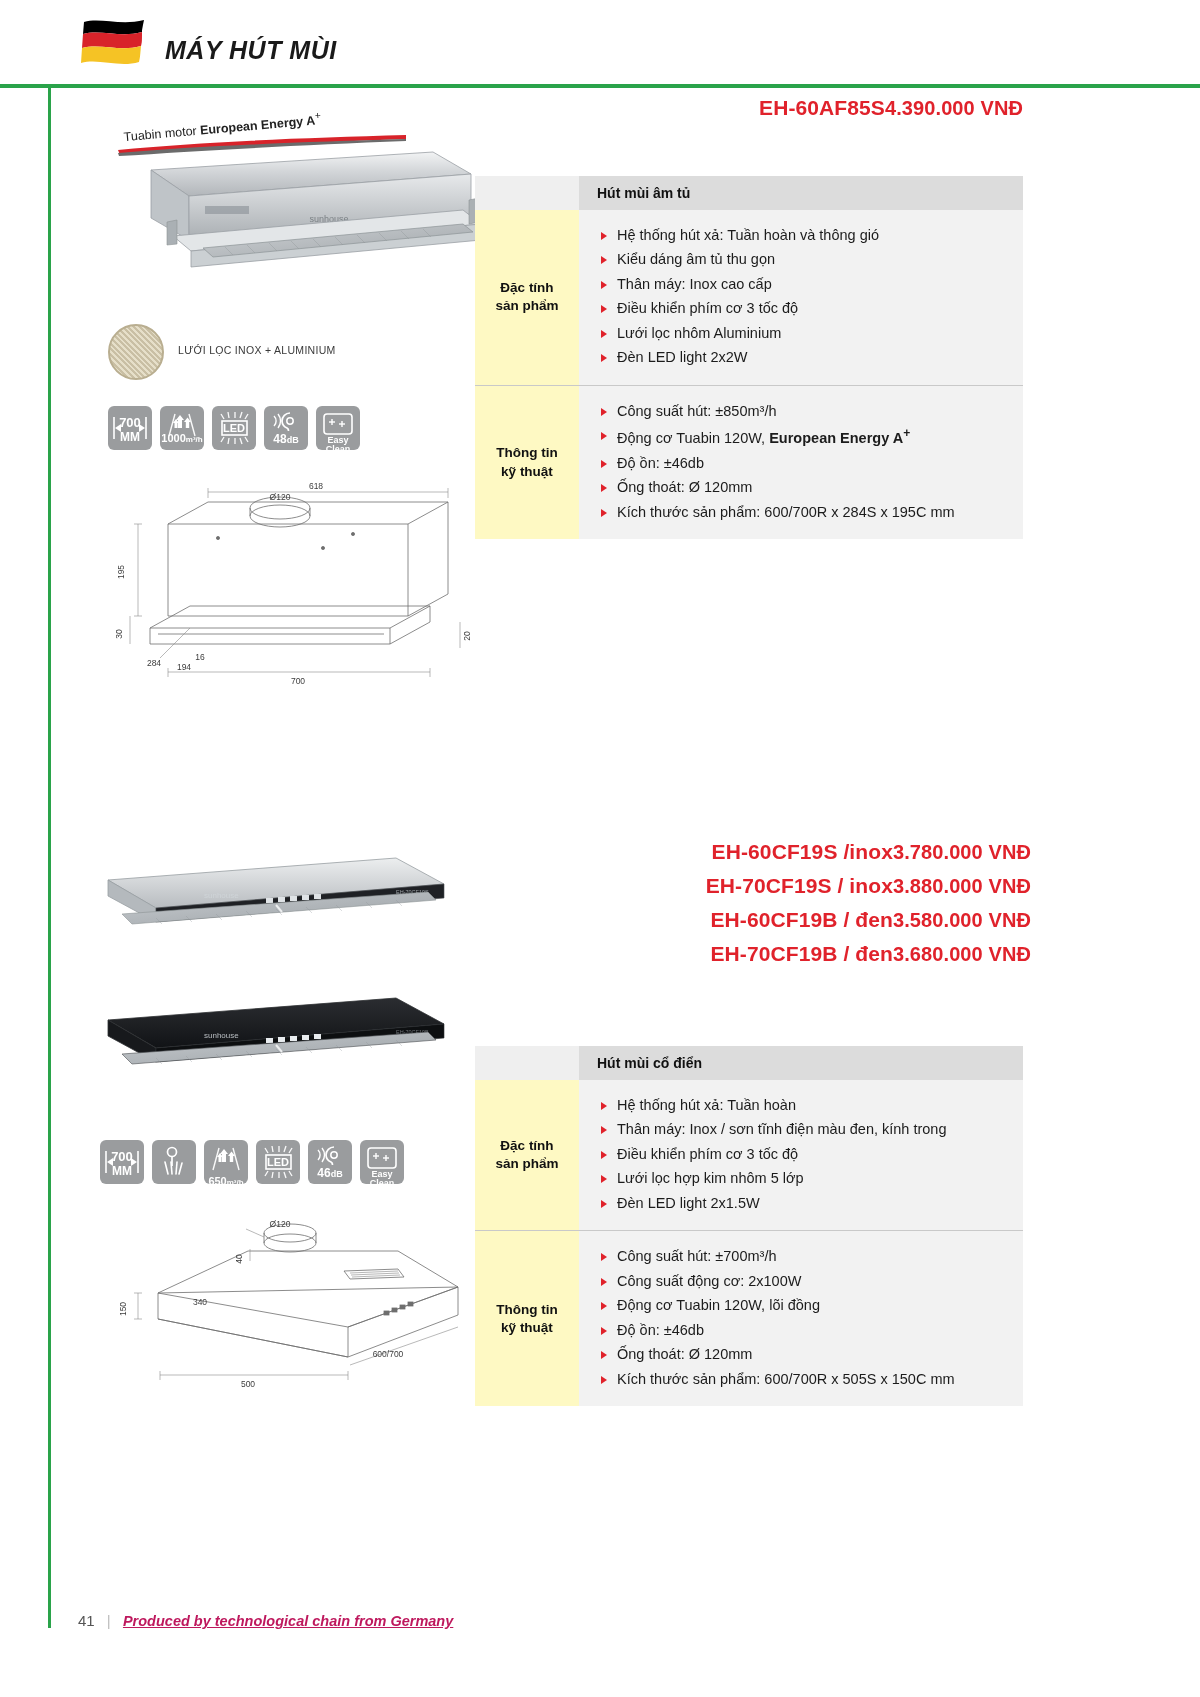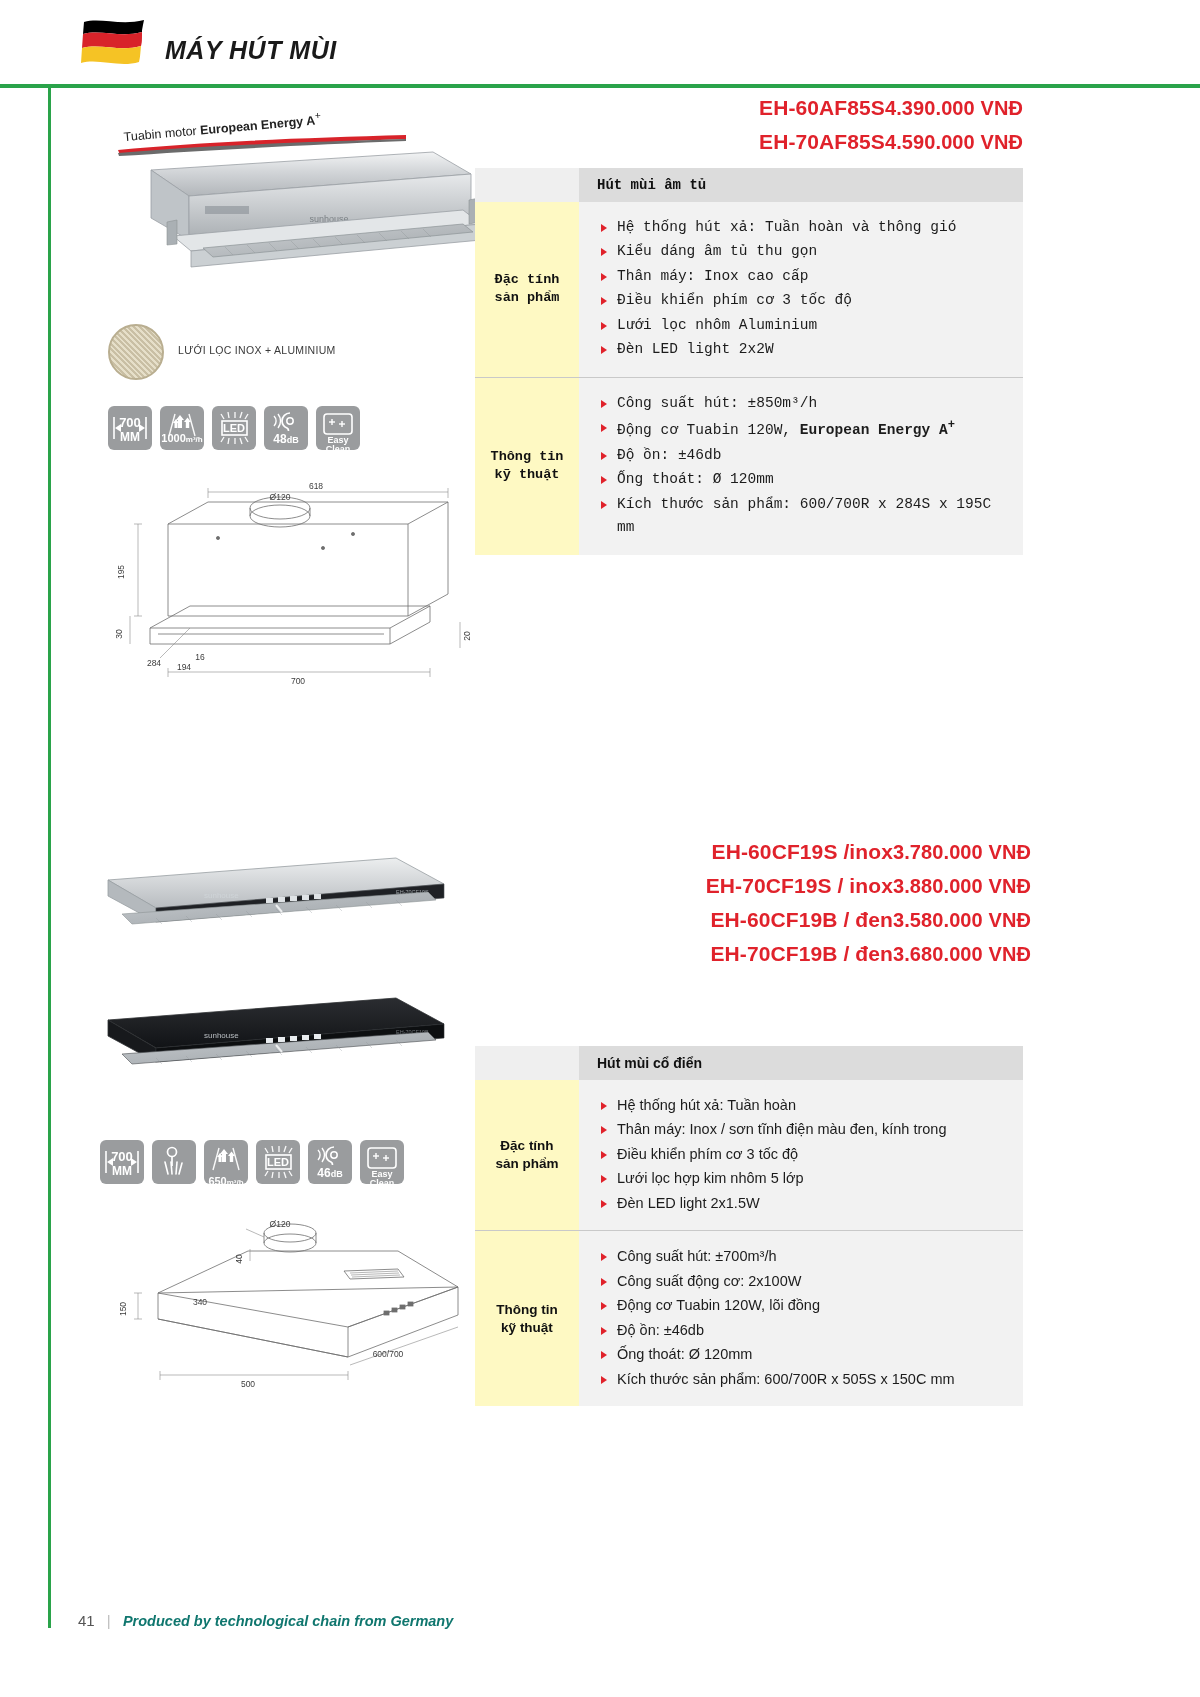--- a/index.html
+++ b/index.html
@@ -117,21 +117,21 @@
     content:""; position:absolute; left:4px; top:8px;
     border-left:6px solid #e0222b;
     border-top:4px solid transparent; border-bottom:4px solid transparent;
   }
   .spec-li b { font-weight:700; }
 
   
   .footer { position:absolute; left:78px; top:1612px; font-size:15px; }
   .footer .pg { color:#555; font-weight:400; }
   .footer .sep { color:#bdbdbd; margin:0 8px; }
-  .footer .txt { color:#0f766e; font-style:italic; font-weight:700; font-size:14.5px; }
+  .footer .txt { color:#be185d; font-style:italic; font-weight:700; font-size:14.5px;text-decoration:underline; }
 </style>
 </head>
 <body>
 
 <div class="page">
 
   <div class="header">
     <div class="flag">
       <svg width="72" height="56" viewBox="0 0 72 56">
         <path d="M6,6 C22,1 42,10 66,4 C64,14 64,14 64,16 C42,22 22,13 5,18 Z" fill="#000000"></path>
@@ -349,27 +349,23 @@
       </div>
     </div>
 
     <div class="info">
 
       <div class="codes">
         <div class="code-row">
           <span class="code-name">EH-60AF85S</span>
           <span class="code-price">4.390.000 VNĐ</span>
         </div>
-        <div class="code-row">
-          <span class="code-name">EH-70AF85S</span>
-          <span class="code-price">4.590.000 VNĐ</span>
-        </div>
-      </div>
-
-      <div class="spec-table" style="top:72px;font-family:Liberation Mono, monospace;">
+      </div>
+
+      <div class="spec-table" style="top:80px;">
         <div class="spec-head">
           <div class="lcell"></div>
           <div class="hcell">Hút mùi âm tủ</div>
         </div>
 
         <div class="spec-row">
           <div class="spec-label">
             Đặc tính<br>sản phẩm
           </div>
           <div class="spec-body">

